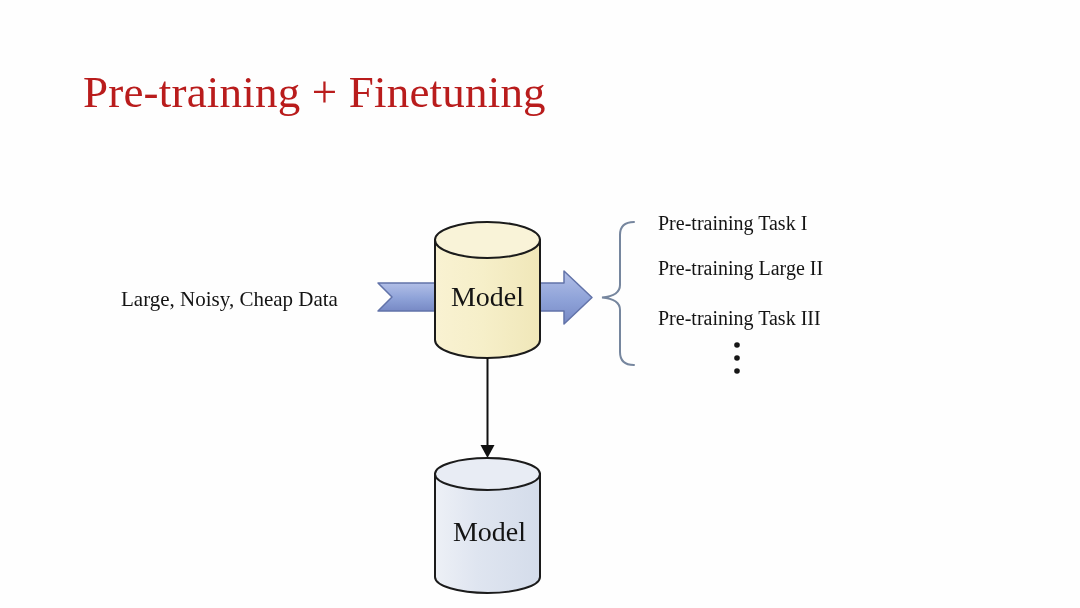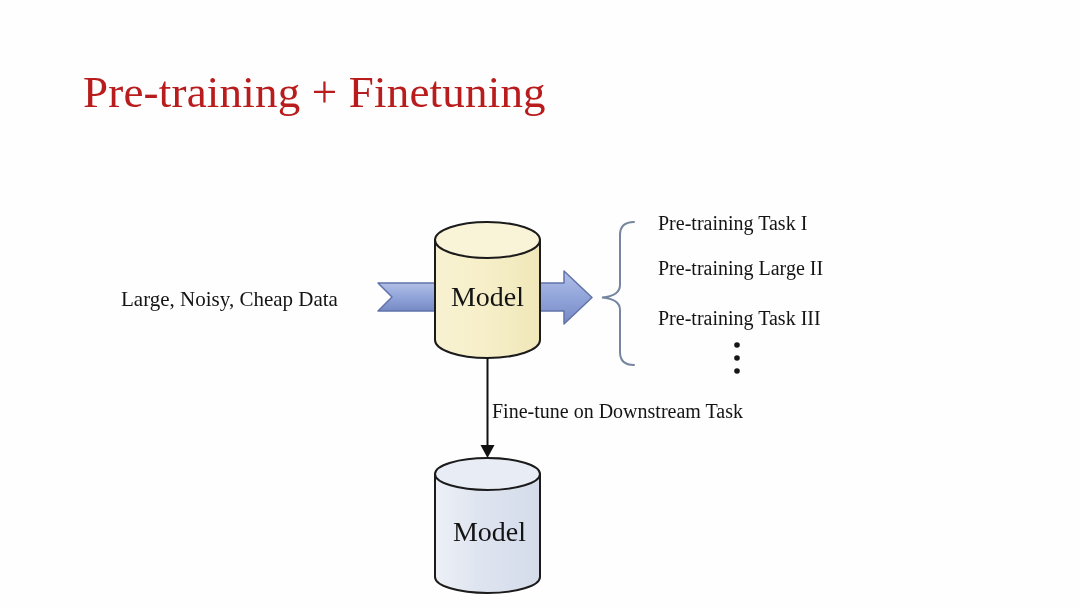--- a/index.html
+++ b/index.html
@@ -79,18 +79,17 @@
   <div class="txt slide-title">Pre-training + Finetuning</div>
 
   <div class="txt input-label-top">Large, Noisy, Cheap Data</div>
 
   <div class="txt model-label-top">Model</div>
 
   <div class="txt task-label task-1">Pre-training Task I</div>
   <div class="txt task-label task-2">Pre-training Large II</div>
   <div class="txt task-label task-3">Pre-training Task III</div>
 
-  <div class="txt finetune-label">Fine-tune on Downstream Task</div>
 
 
   <div class="txt model-label-bottom">Model</div>
 
 </div>
 
 </body></html>

